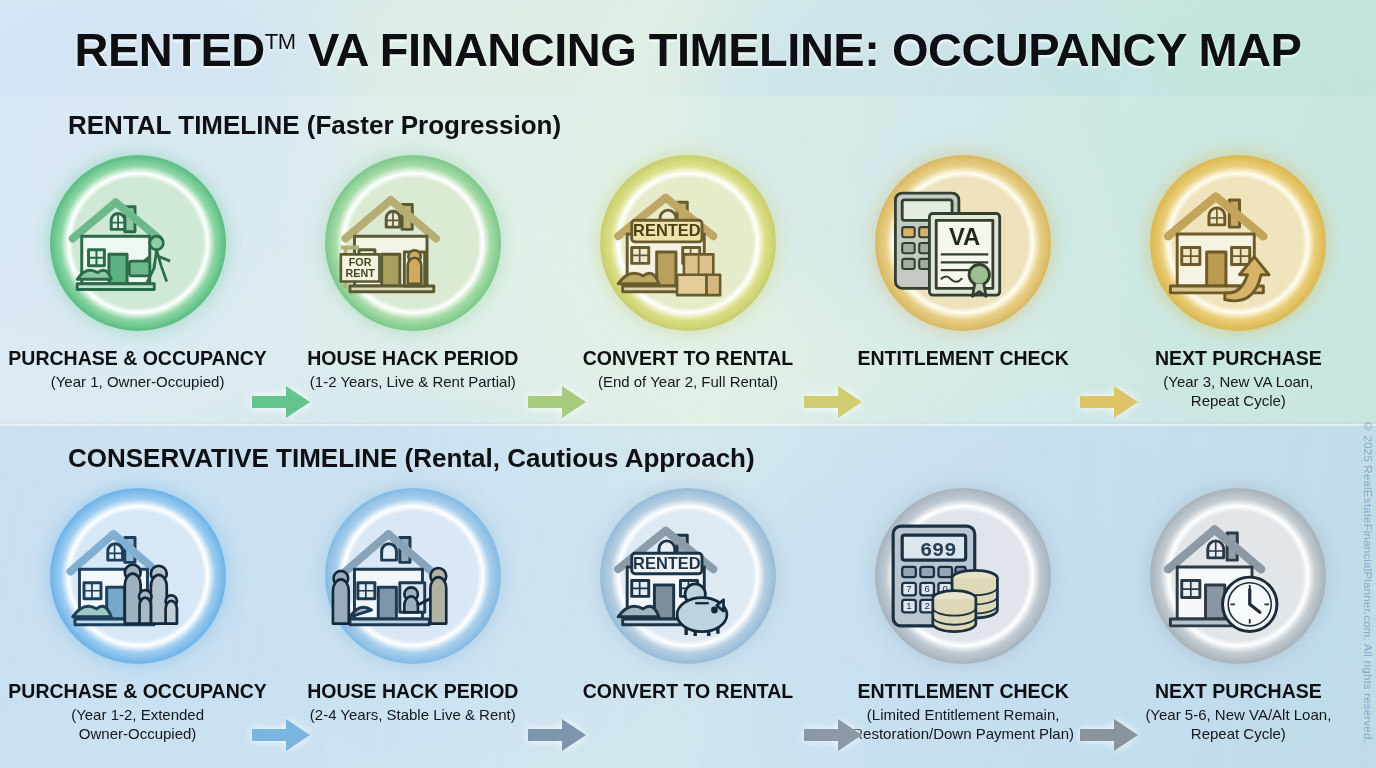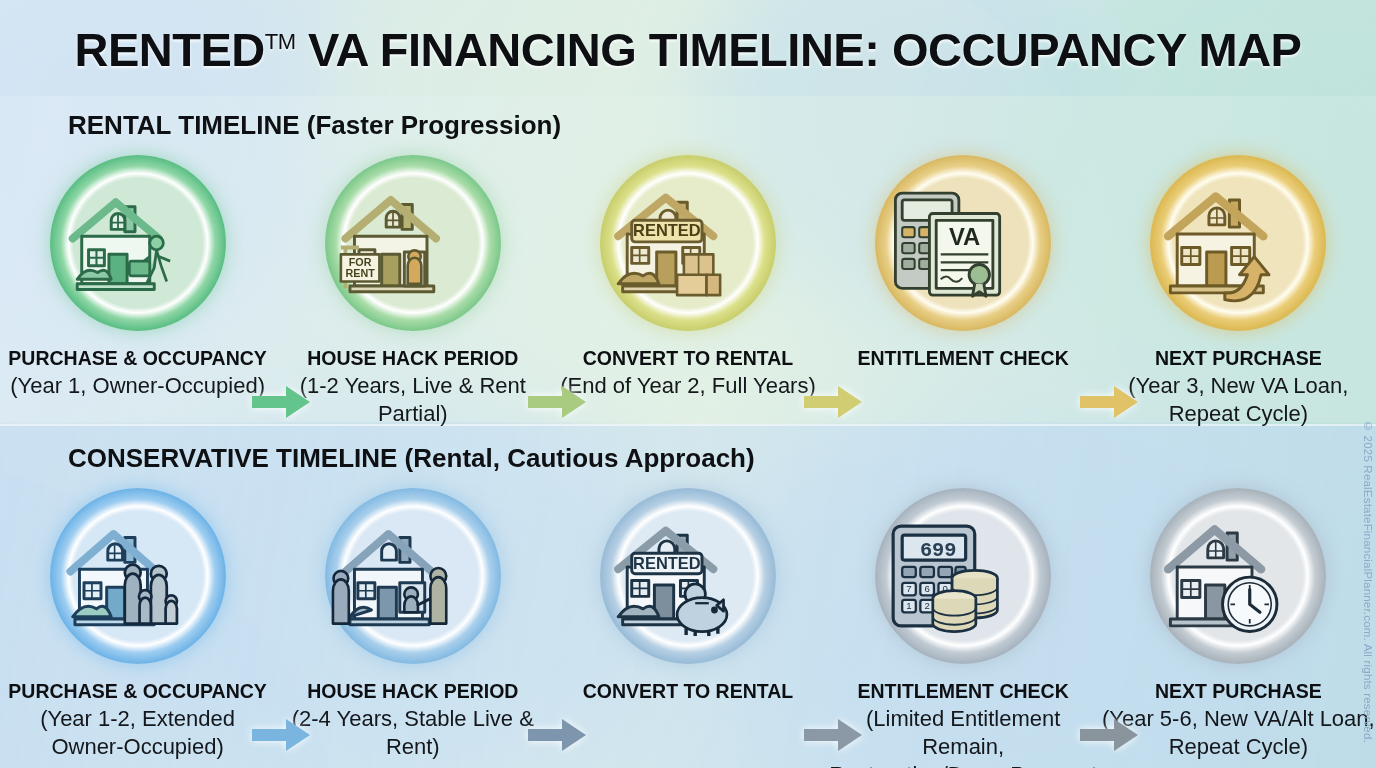--- a/index.html
+++ b/index.html
@@ -80,21 +80,21 @@
   .ring-b4 { background: radial-gradient(circle at 50% 50%, #dfe5ea 0 52%, #ffffff 56%, #c0cad3 62%, #a7b4bf 70%, #d6dde3 80%, #e3e8ec 100%); box-shadow: 0 0 18px rgba(160,175,190,.5); }
   .ring-b5 { background: radial-gradient(circle at 50% 50%, #e2e6e9 0 52%, #ffffff 56%, #c4ccd2 62%, #a9b3bb 70%, #d8dee2 80%, #e5e9ec 100%); box-shadow: 0 0 18px rgba(160,172,185,.5); }
 
   .badge svg { position: relative; width: 136px; height: 136px; }
 
   .arrow { position: absolute; top: 230px; width: 60px; height: 34px; }
   .arrow svg { width: 100%; height: 100%; filter: drop-shadow(0 0 4px rgba(255,255,255,.95)); }
 
   .caption { margin-top: 16px; text-align: center; width: 278px; }
   .cap-title { font-size: 19.5px; font-weight: 700; color: #0d0f12; white-space: nowrap; }
-  .cap-sub { font-size: 22px; font-weight: 400; color: #14171b; line-height: 1.28; margin-top: 2px; }
+  .cap-sub { font-size: 15px; font-weight: 400; color: #14171b; line-height: 1.28; margin-top: 2px; }
 
   #copyright {
     position: absolute; right: 2px; top: 420px;
     writing-mode: vertical-rl;
     font-size: 11.5px; color: #8aaac6;
     letter-spacing: .2px;
   }
 </style>
 </head>
 <body>
@@ -215,21 +215,21 @@
           <g stroke="#6b5c2e" stroke-width="2.3" stroke-linejoin="round">
             <rect x="74" y="70" width="26" height="20" fill="#dcc28c"></rect>
             <path d="M87,70 v20" stroke-width="1.5"></path>
             <rect x="68" y="88" width="26" height="18" fill="#e5cd9a"></rect>
             <rect x="94" y="88" width="12" height="18" fill="#d4b87f"></rect>
           </g>
         </svg>
       </div>
       <div class="caption">
         <div class="cap-title">CONVERT TO RENTAL</div>
-        <div class="cap-sub">(End of Year 2, Full Years)</div>
+        <div class="cap-sub">(End of Year 2, Full Rental)</div>
       </div>
     </div>
 
     <div class="step">
       <div class="badge">
         <div class="ring ring-g4"></div>
         <svg viewBox="0 0 120 120">
           <g stroke="#33402f" stroke-width="2.5" stroke-linejoin="round">
             <rect x="18" y="16" width="56" height="84" rx="6" fill="#c3cbc4"></rect>
             <rect x="24" y="22" width="44" height="18" rx="2" fill="#e4ece0"></rect>

